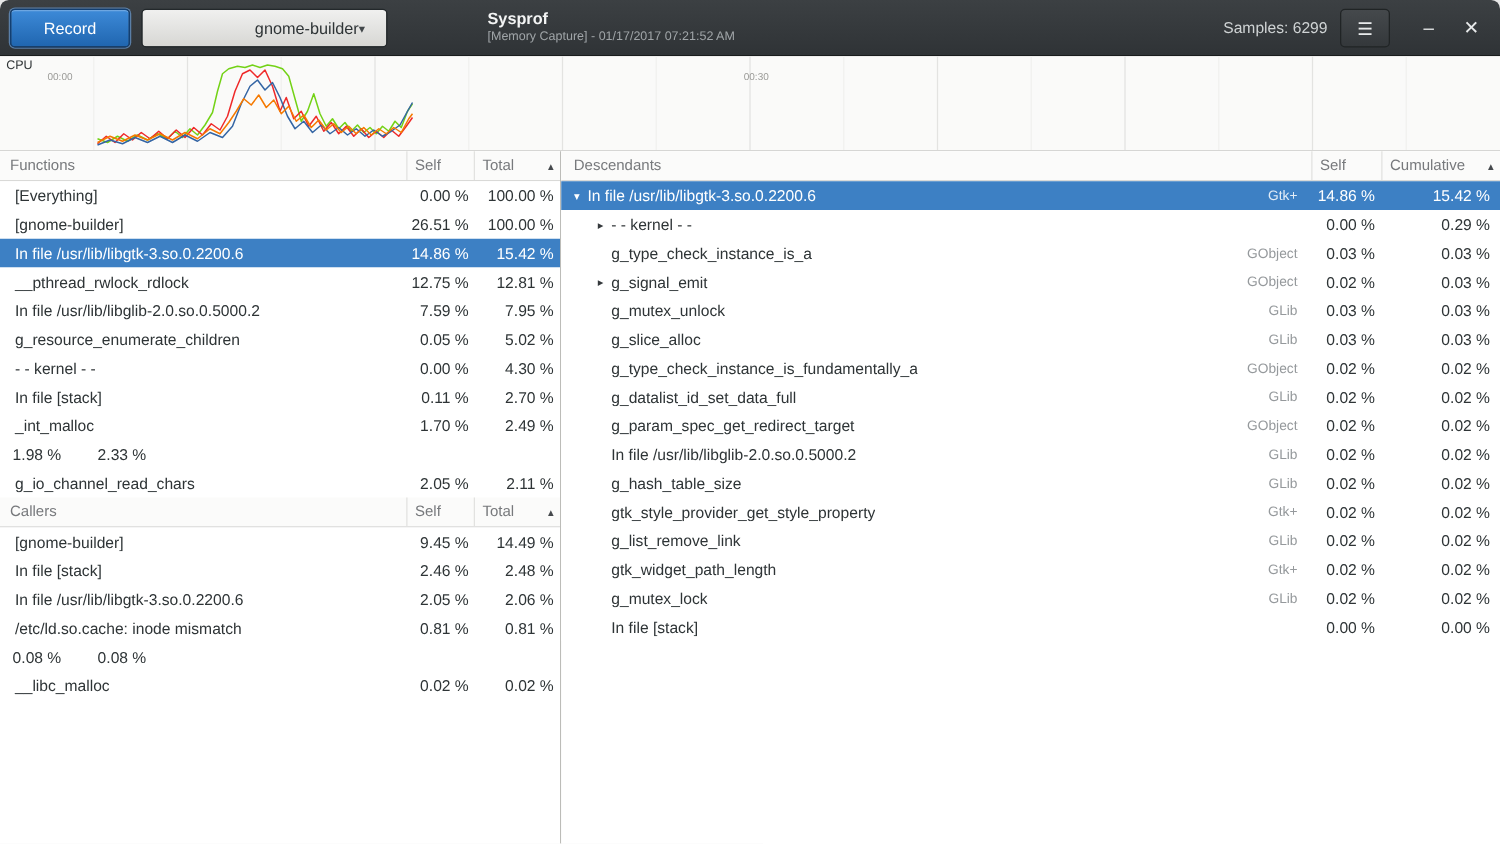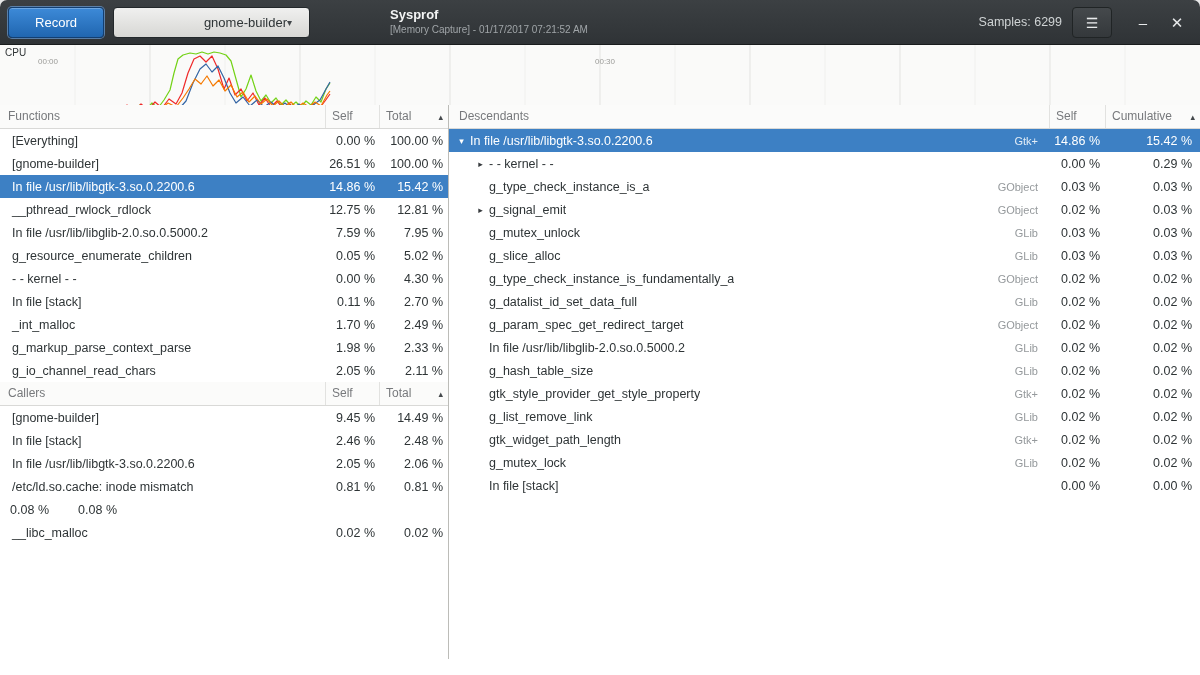--- a/index.html
+++ b/index.html
@@ -37,21 +37,21 @@
 
   
   .cpu-area{position:absolute;top:45px;left:0;width:1200px;height:76px;background:#fafaf9;}
   .cpu-area svg{position:absolute;left:0;top:0;}
   .cpu-label{position:absolute;left:5px;top:2px;font-size:10px;color:#2d3234;}
   .time-label{position:absolute;font-size:8px;color:#9b9b98;}
   .t0{left:2px;top:12px;margin-left:36px;}
   .t30{left:595px;top:12px;}
 
   
-  .main{position:absolute;top:105px;left:0;width:1200px;height:554px;background:#fff;}
+  .main{position:absolute;top:121px;left:0;width:1200px;height:554px;background:#fff;}
   .left-panel{position:absolute;left:0;top:0;width:449px;height:554px;border-right:1px solid #bcbcb8;background:#fff;}
   .right-panel{position:absolute;left:449px;top:0;width:751px;height:554px;background:#fff;}
 
   .thead{height:24px;display:flex;background:#fbfbfa;border-bottom:1px solid #d9d9d7;
     color:#77797c;font-size:12px;line-height:23px;}
   .h-name{flex:1;padding-left:8px;border-right:1px solid #e2e2e0;}
   .h-col{width:54px;padding-left:6px;border-right:1px solid #e2e2e0;}
   .h-col.last{width:68px;border-right:none;position:relative;}
   .h-desc{flex:1;padding-left:10px;border-right:1px solid #e2e2e0;}
   .h-self2{width:56px;padding-left:6px;border-right:1px solid #e2e2e0;}
@@ -182,21 +182,20 @@
             <span class="c-name">In file [stack]</span>
             <span class="c-self">0.11 %</span>
             <span class="c-total">2.70 %</span>
           </div>
           <div class="trow">
             <span class="c-name">_int_malloc</span>
             <span class="c-self">1.70 %</span>
             <span class="c-total">2.49 %</span>
           </div>
           <div class="trow">
-            <span class="c-name">g_markup_parse_context_parse</span>
             <span class="c-self">1.98 %</span>
             <span class="c-total">2.33 %</span>
           </div>
           <div class="trow">
             <span class="c-name">g_io_channel_read_chars</span>
             <span class="c-self">2.05 %</span>
             <span class="c-total">2.11 %</span>
           </div>
         </div>
 

